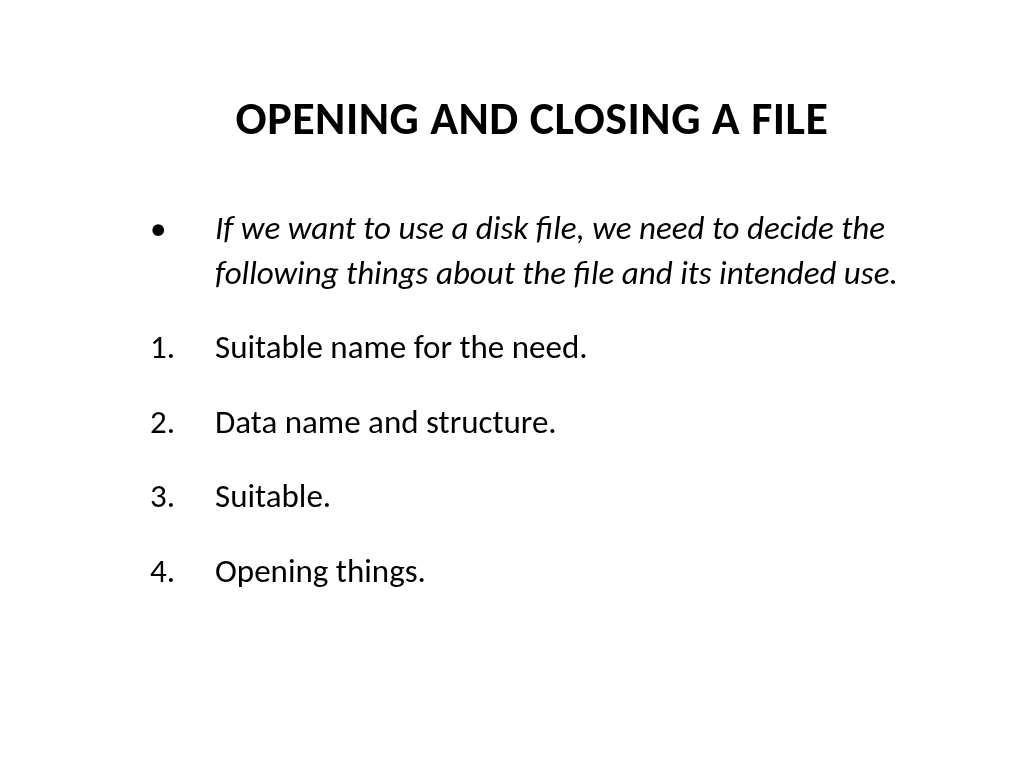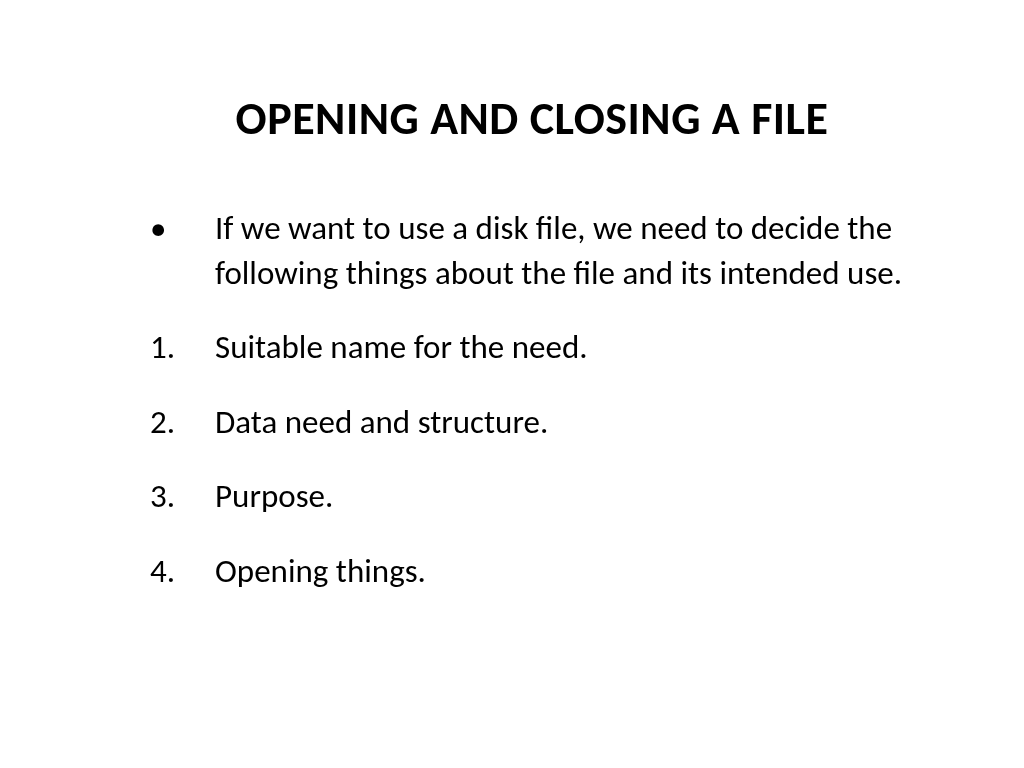--- a/index.html
+++ b/index.html
@@ -30,20 +30,21 @@
       display: flex;
       margin-bottom: 8px;
       padding-left: 30px;
     }
     .bullet-marker {
       width: 45px;
       flex-shrink: 0;
     }
     .bullet-text {
       flex: 1;
+      font-style: italic;
     }
     .numbered-item {
       display: flex;
       margin-bottom: 8px;
       padding-left: 30px;
     }
     .number-marker {
       width: 45px;
       flex-shrink: 0;
       text-align: left;
@@ -61,23 +62,23 @@
   <div class="bullet-item">
     <span class="bullet-marker">•</span>
     <span class="bullet-text">If we want to use a disk file, we need to decide the following things about the file and its intended use.</span>
   </div>
   <div class="numbered-item">
     <span class="number-marker">1.</span>
     <span class="numbered-text">Suitable name for the need.</span>
   </div>
   <div class="numbered-item">
     <span class="number-marker">2.</span>
-    <span class="numbered-text">Data need and structure.</span>
+    <span class="numbered-text">Data name and structure.</span>
   </div>
   <div class="numbered-item">
     <span class="number-marker">3.</span>
-    <span class="numbered-text">Purpose.</span>
+    <span class="numbered-text">Suitable.</span>
   </div>
   <div class="numbered-item">
     <span class="number-marker">4.</span>
     <span class="numbered-text">Opening things.</span>
   </div>
 </div>
 
 </body></html>

